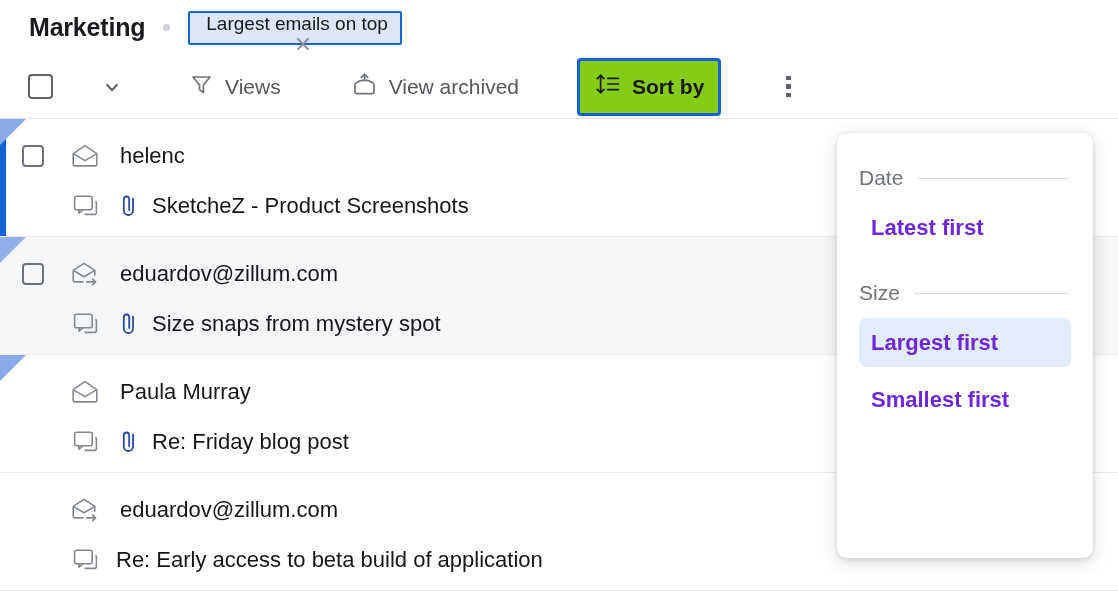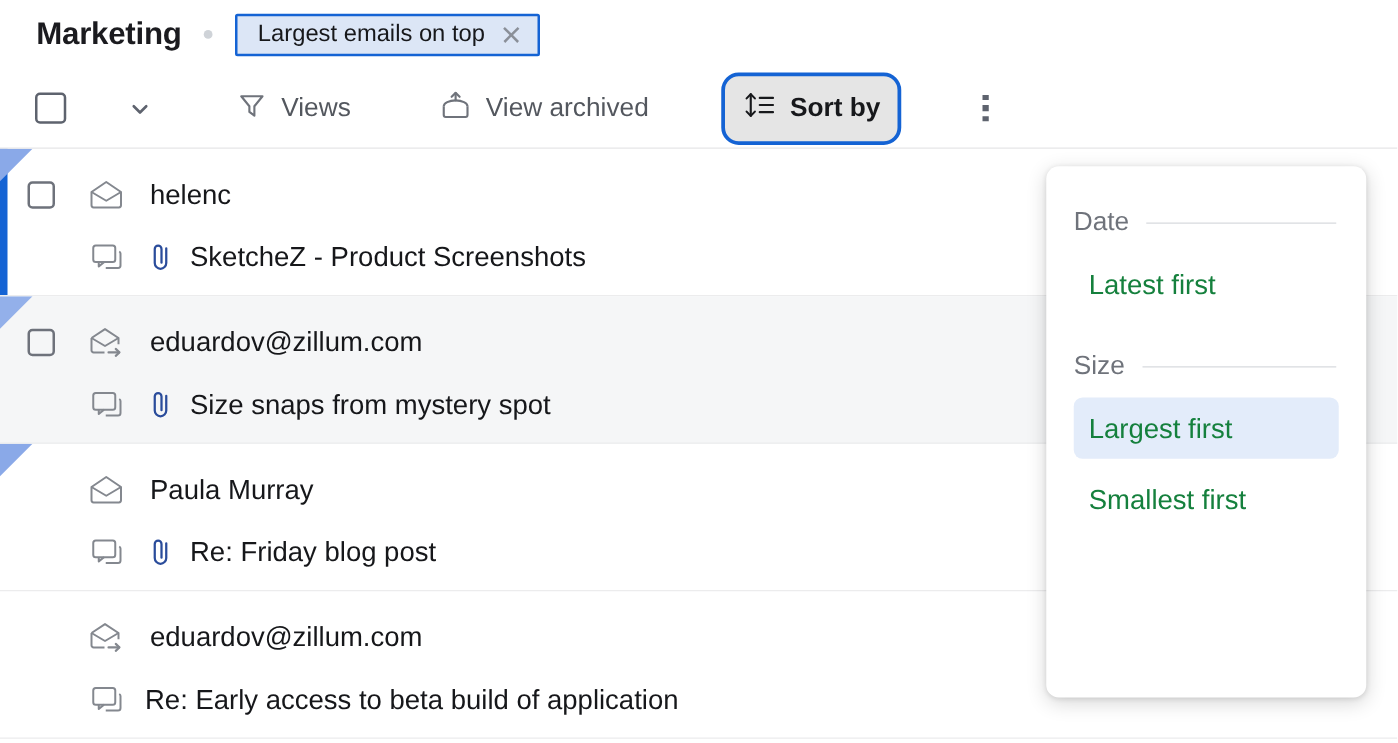--- a/index.html
+++ b/index.html
@@ -41,20 +41,21 @@
   }
   .filter-chip {
     display: flex;
     align-items: center;
     height: 34px;
     background: #dce6f6;
     border: 2px solid #1463d4;
     border-radius: 2px;
     padding: 0 12px 0 16px;
     box-sizing: border-box;
+    flex-direction: column;
   }
   .filter-chip-label {
     font-size: 19px;
     color: #17181b;
     white-space: nowrap;
   }
   .chip-close {
     margin-left: 12px;
     width: 18px;
     height: 18px;
@@ -110,23 +111,23 @@
     box-sizing: border-box;
   }
   .tb-item.first { margin-left: 30px; }
   .tb-label {
     font-size: 21px;
     color: #53575e;
     margin-left: 11px;
     white-space: nowrap;
   }
   .tb-item.active {
-    background: #e5e5e5;
+    background: #84cc16;
     border: 3px solid #1463d4;
-    border-radius: 14px;
+    border-radius: 4px;
     height: 58px;
     padding: 0 14px;
     margin-left: 22px;
   }
   .tb-item.active .tb-label {
     color: #17181b;
     font-weight: bold;
   }
   .tb-icon { flex: none; display: block; }
   .kebab {
@@ -257,22 +258,23 @@
     margin-right: 2px;
   }
   .menu-item {
     height: 49px;
     display: flex;
     align-items: center;
     padding: 0 12px;
     border-radius: 7px;
     box-sizing: border-box;
     font-size: 22px;
-    color: #15803d;
+    color: #6d28d9;
     margin-top: 8px;
+    font-weight: bold;
   }
   .menu-item.selected { background: #e3ecfa; }
   .menu-gap { height: 24px; }
 </style>
 </head>
 <body>
 
 <div class="header-row">
   <div class="folder-title">Marketing</div>
   <div class="title-dot"></div>

